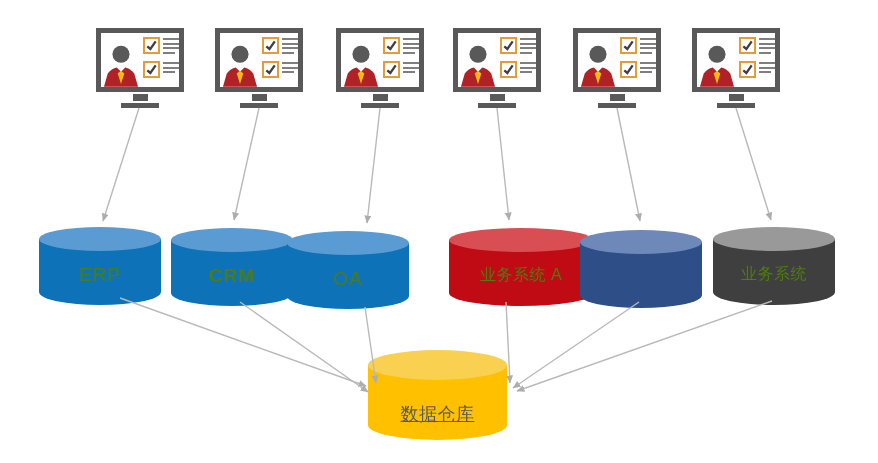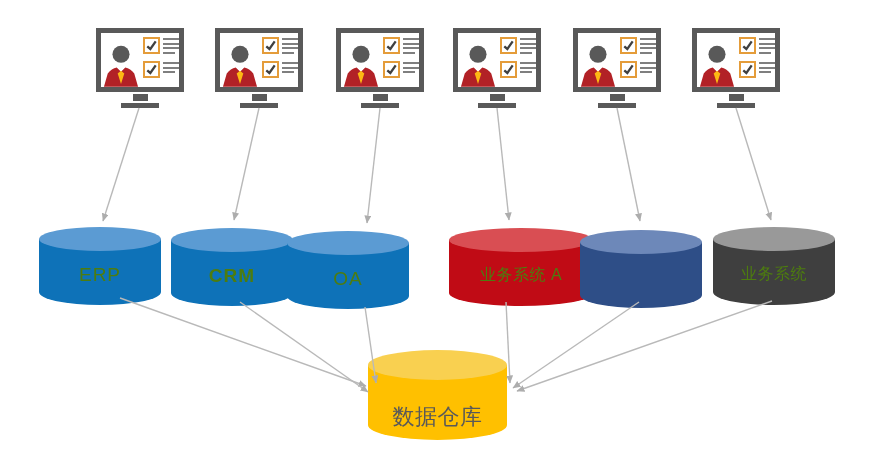--- a/index.html
+++ b/index.html
@@ -62,21 +62,21 @@
   .blue  .cyl-body{background:#0e72b8;} .blue  .cyl-top{background:#5b9bd3;}
   .red   .cyl-body{background:#c00b15;} .red   .cyl-top{background:#d94e53;}
   .dblue .cyl-body{background:#2e4e87;} .dblue .cyl-top{background:#6d88b9;}
   .gray  .cyl-body{background:#3f3f3f;} .gray  .cyl-top{background:#999999;}
 
   
   .c-wh { left:368px; top:350px; width:139px; height:90px; z-index:2; }
   .c-wh .cyl-body { top:15px; background:#ffc000; border-radius:0 0 50% 50% / 0 0 15px 15px; }
   .c-wh .cyl-rim  { height:30px; top:4px; }
   .c-wh .cyl-top  { height:30px; background:#f9d050; }
-  .c-wh .cyl-label{ top:52px; color:#595959; font-size:22px; }
+  .c-wh .cyl-label{ top:52px; color:#595959; font-size:18px;text-decoration:underline; }
 
   
   .watermark {
     position:absolute; right:6px; bottom:4px; z-index:4;
     font-size:28px; font-weight:bold; letter-spacing:1px;
     color:#fdfdfd;
     text-shadow:-1px -1px 0 #d6d6d6, 1px -1px 0 #d6d6d6,
                 -2px 2px 1px #9a9a9a, 2px 2px 1px #9a9a9a;
   }
 </style>

